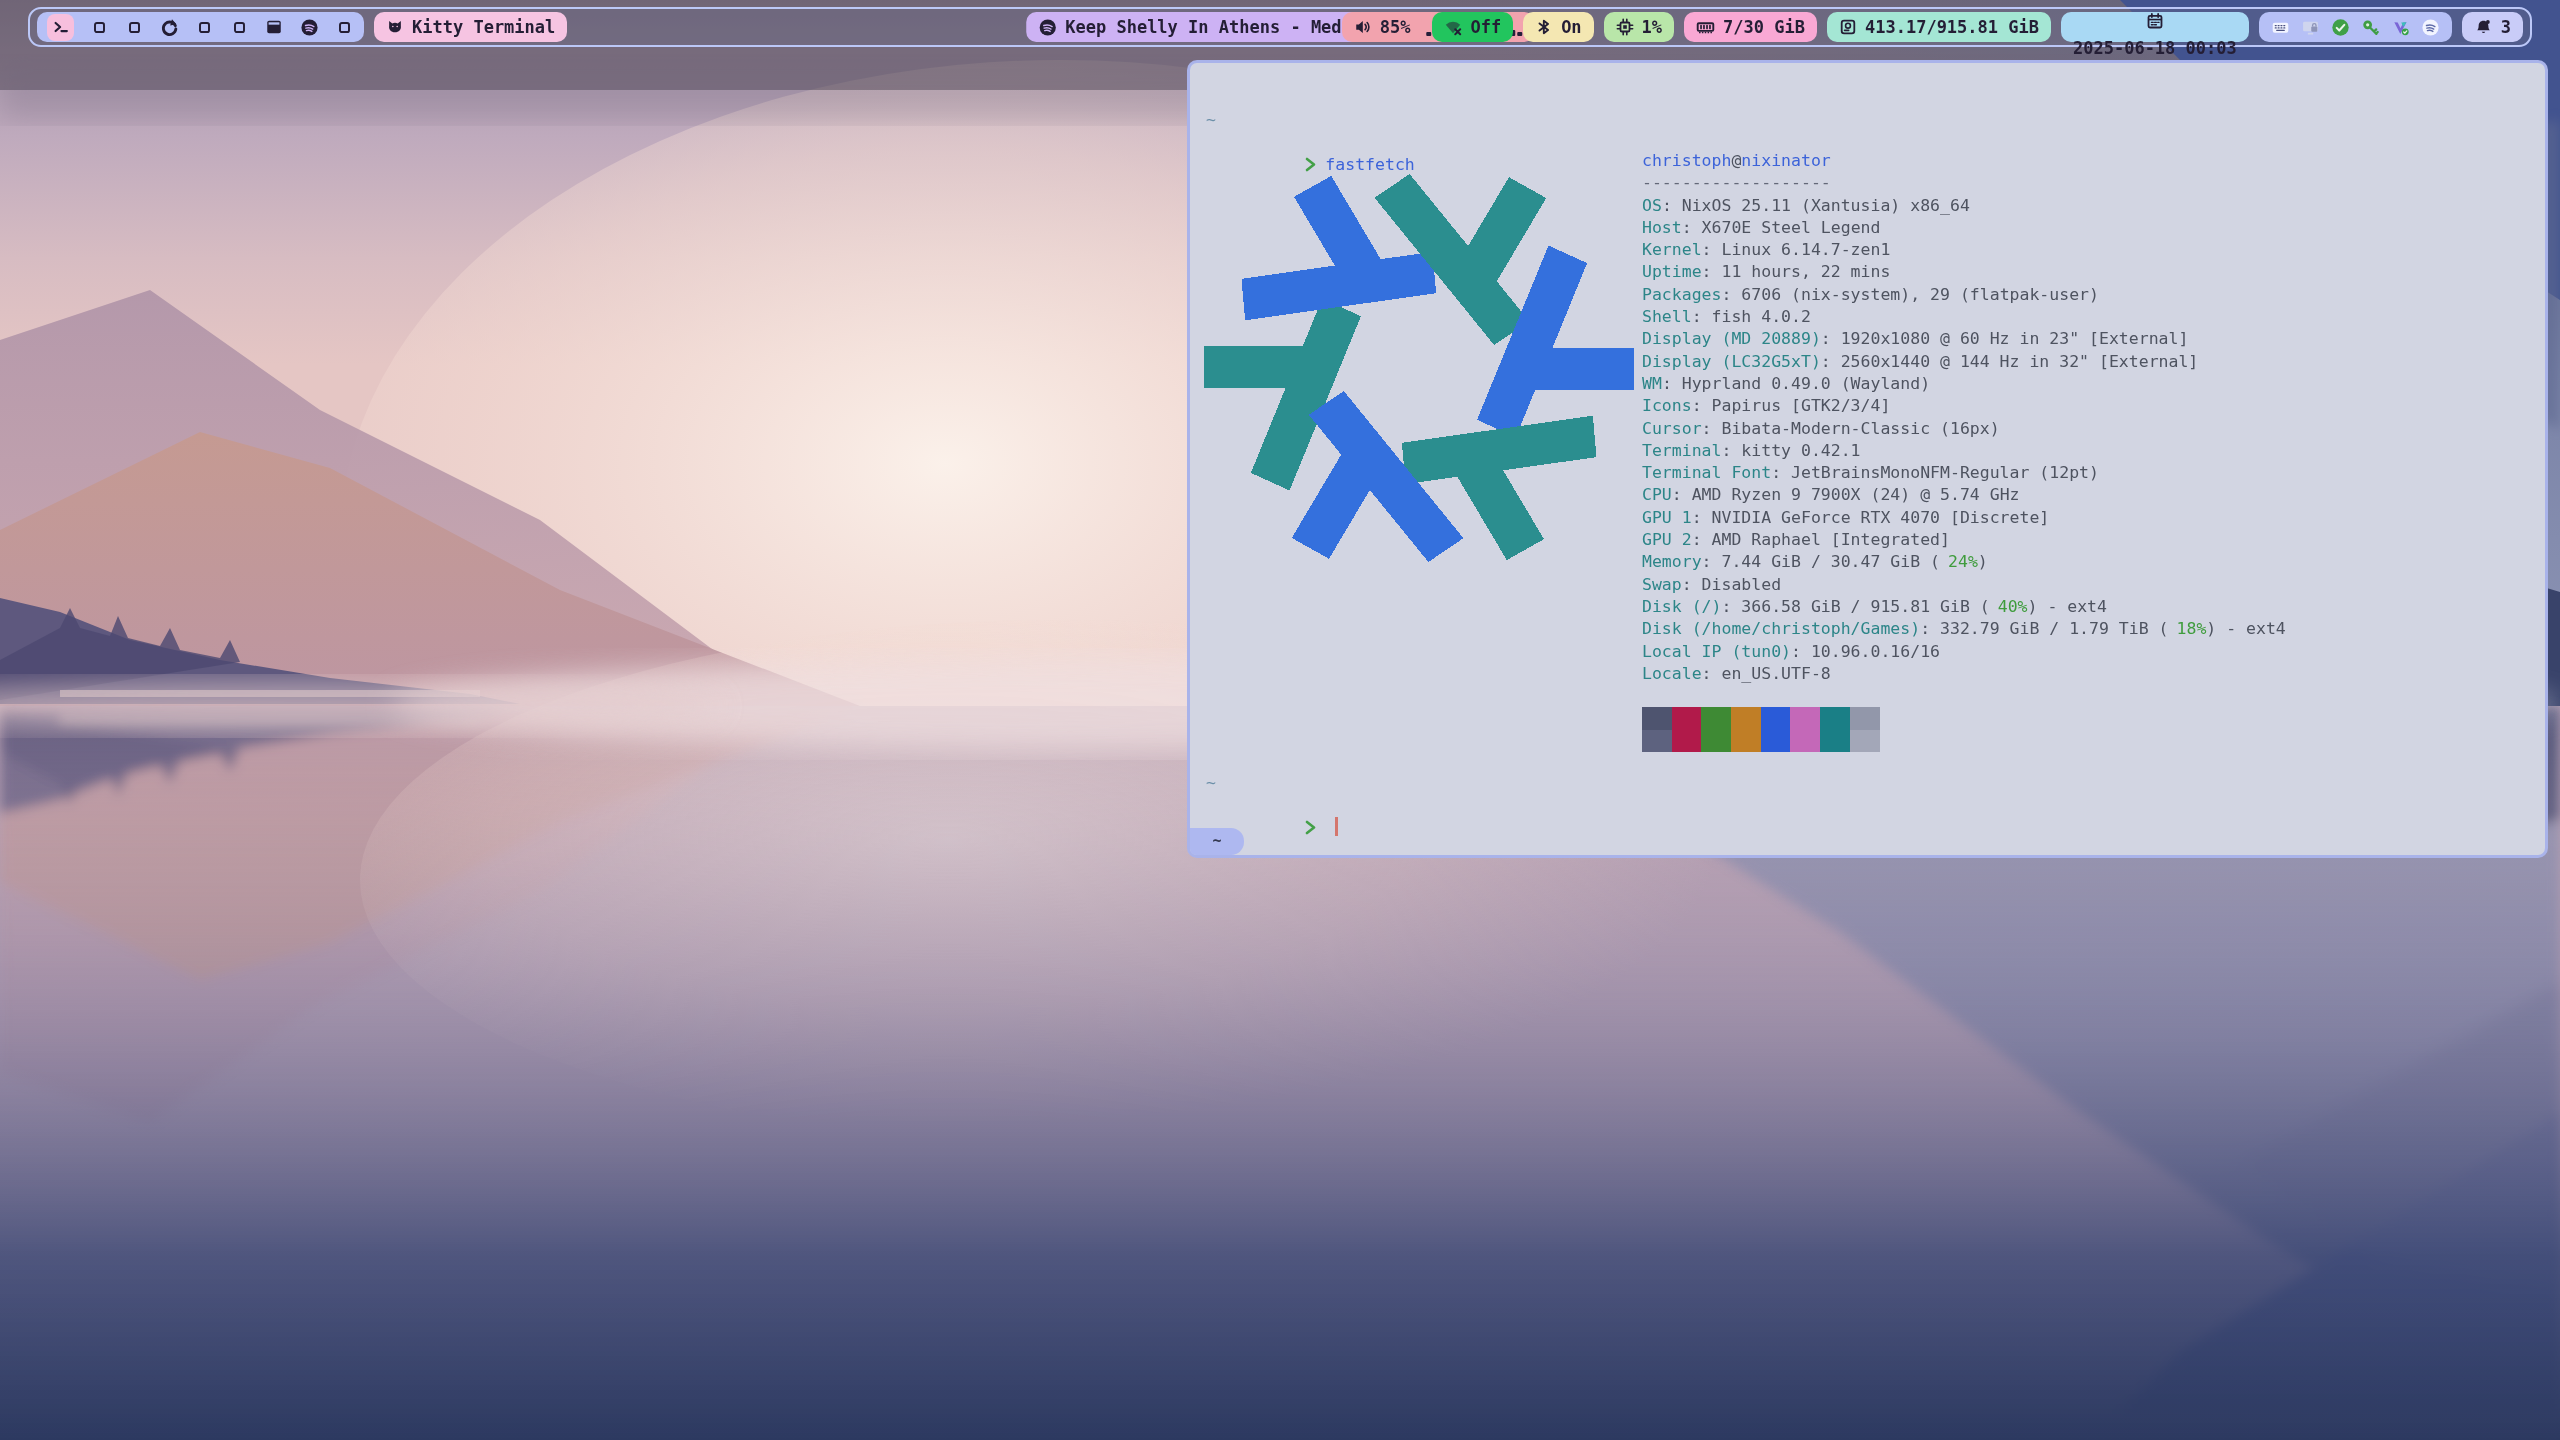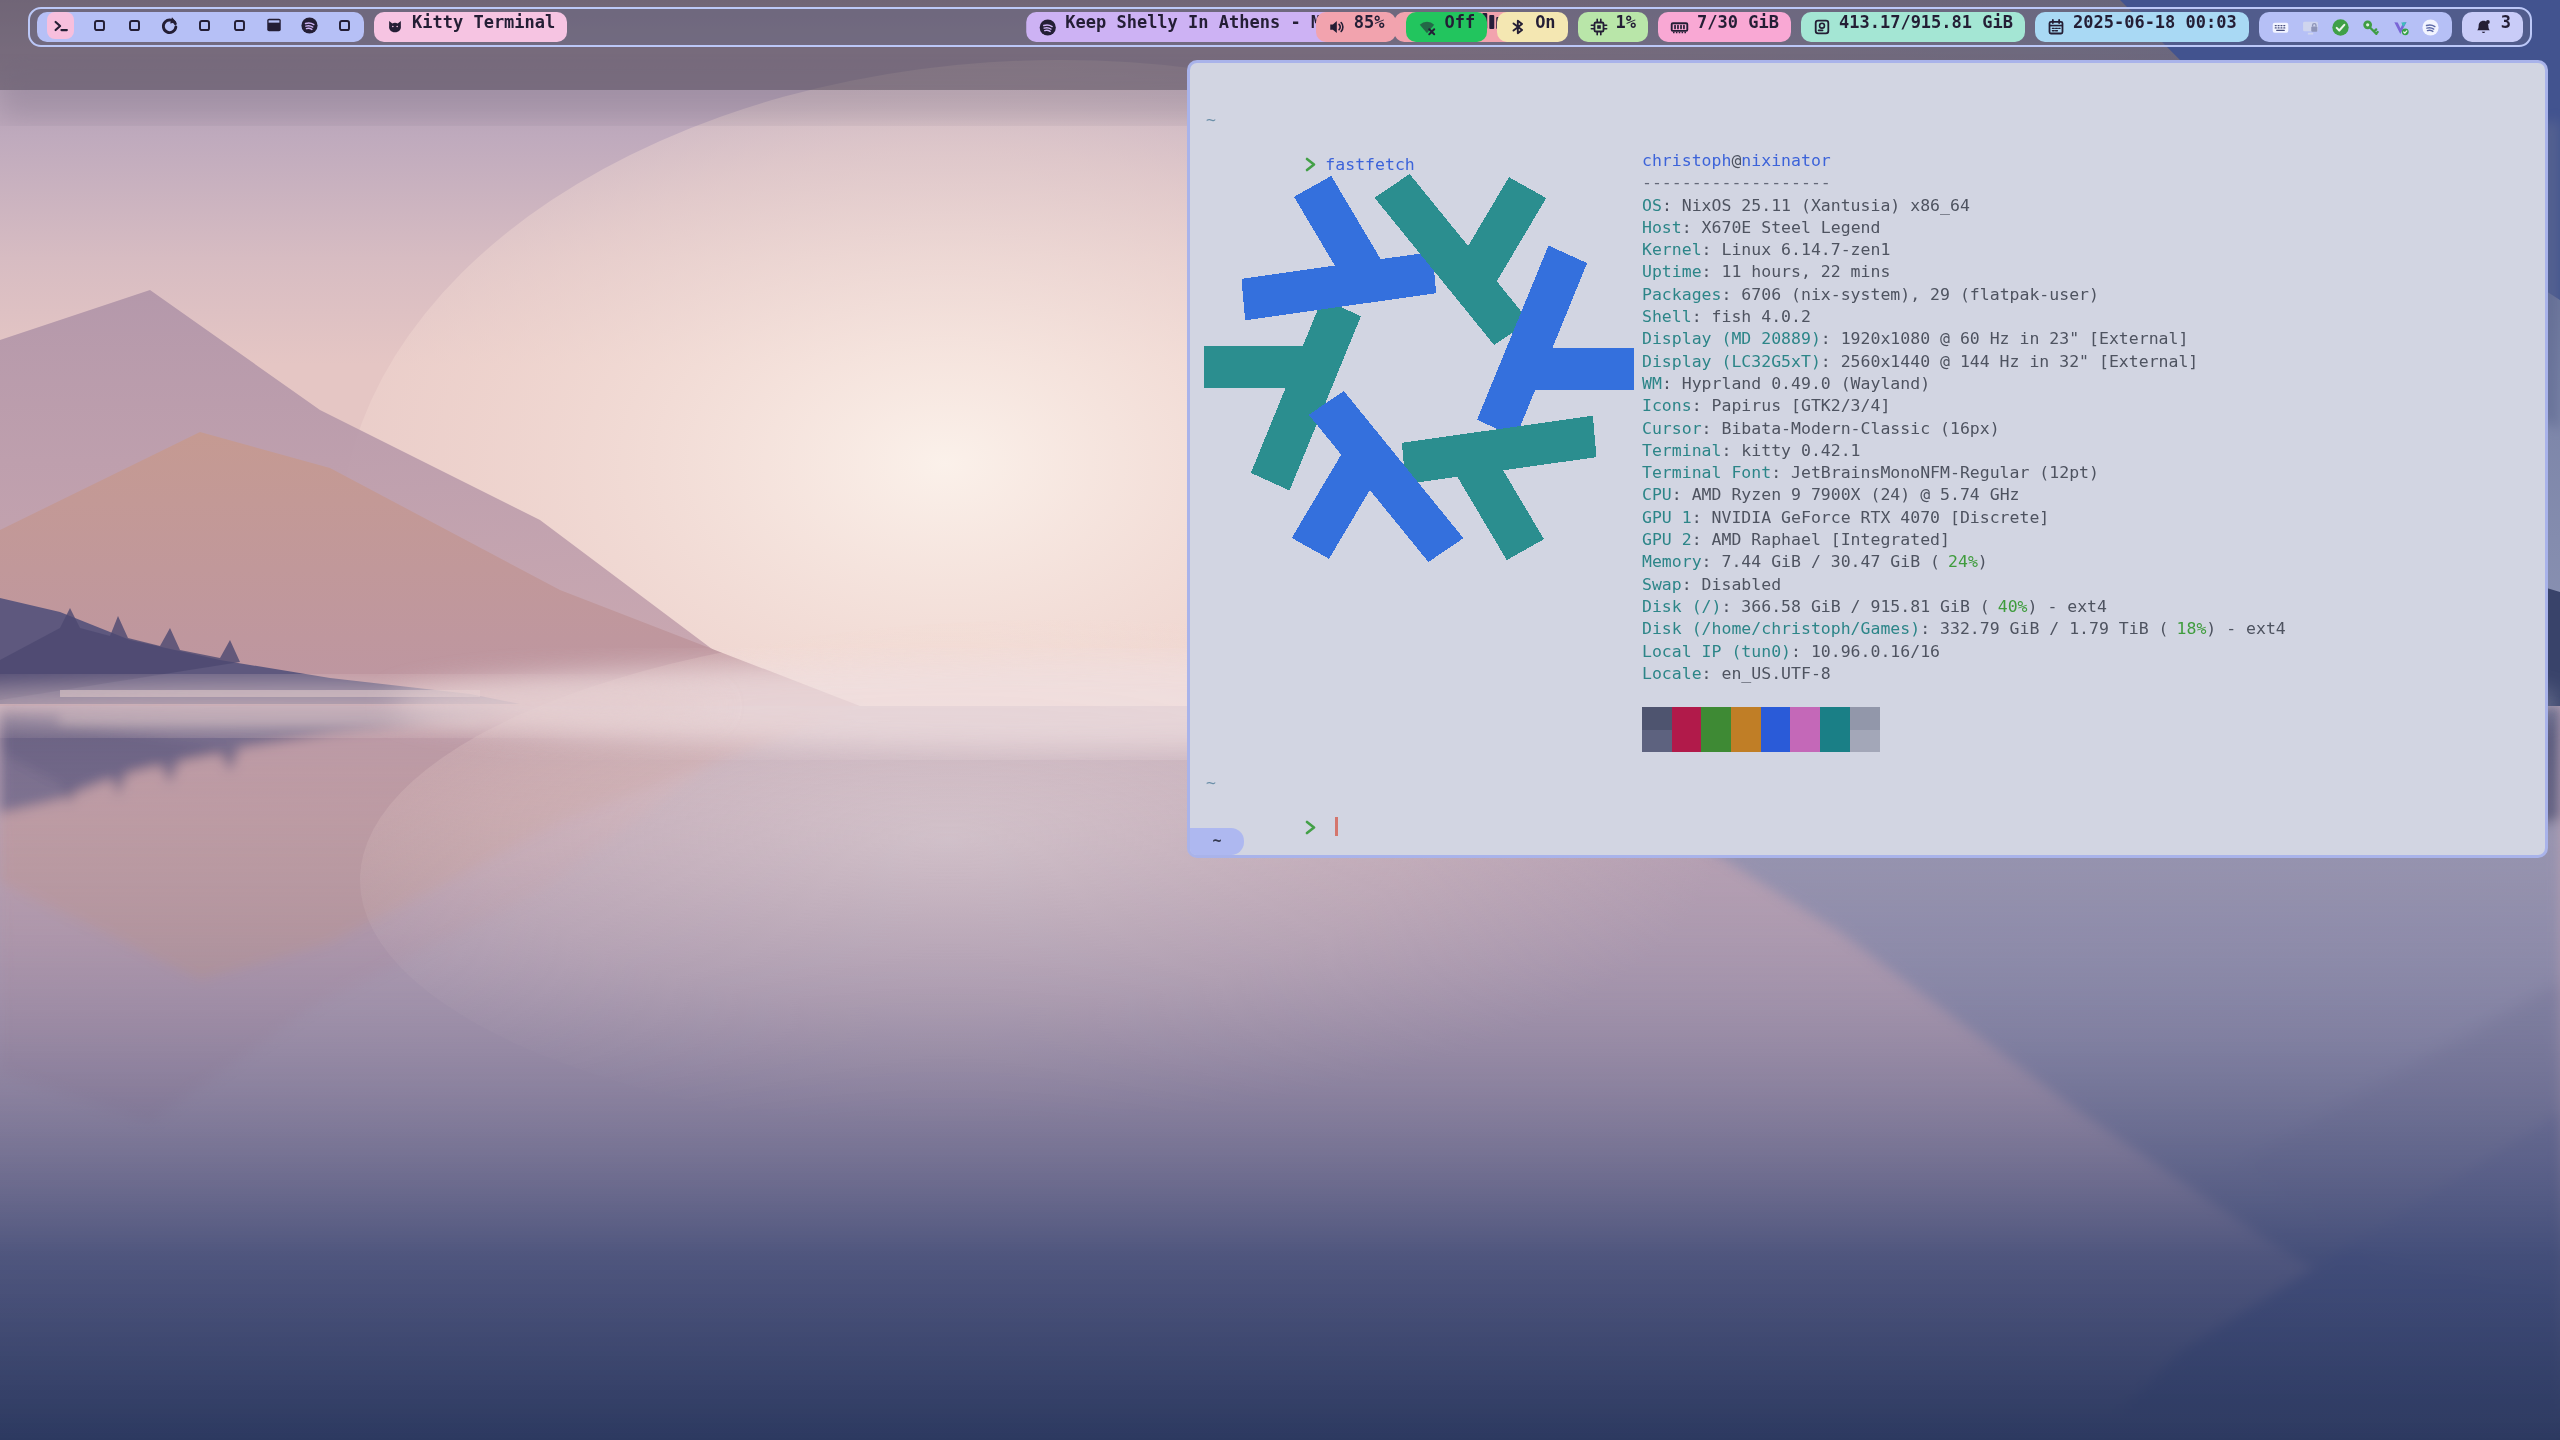--- a/index.html
+++ b/index.html
@@ -15,21 +15,21 @@
     border:2px solid #bcc8f8; border-radius:13px;
     background:rgba(108,108,138,0.38);
     display:flex; align-items:center;
   }
   .bar-group { position:absolute; top:0; height:100%; display:flex; align-items:center; gap:10px; }
   #bar-left  { left:7px; }
   #bar-center{ left:50%; transform:translateX(-50%); }
   #bar-right { right:7px;border-radius:17px; }
   .pill {
     height:30px; border-radius:10px; padding:0 12px;
-    display:flex; gap:8px;
+    display:flex; align-items:center; gap:8px;
     color:#241e35; font-size:17px; font-weight:700; white-space:nowrap;
   }
   .pill svg { display:block; }
   #workspaces { gap:15px; padding:0 10px; }
   .ws { display:flex; align-items:center; justify-content:center; width:20px; height:26px; color:#241e35; }
   .ws.active { width:27px; height:27px; background:#f7bfdd; border-radius:8px; }
   .viz { display:flex; align-items:flex-end; gap:2px; height:17px; }
   .viz i { display:block; width:5px; background:#261f3a; border-radius:1px; }
   .tray-ic { display:flex; align-items:center; }
 
@@ -296,21 +296,21 @@
       <div class="pill" style="background:#a4e6d4;">
         <span class="tray-ic">
             <svg width="18" height="18" viewBox="0 0 20 20">
               <rect x="3" y="3" width="14" height="14" rx="2.6" fill="none" stroke="currentColor" stroke-width="2"></rect>
               <circle cx="10" cy="8.6" r="2.7" fill="none" stroke="currentColor" stroke-width="1.8"></circle>
               <path d="M6.2 13.8h4.5" stroke="currentColor" stroke-width="1.8" stroke-linecap="round"></path>
             </svg>
           </span>
         <span>413.17/915.81 GiB</span>
       </div>
-      <div class="pill" style="background:#a9d9f4;">
+      <div class="pill" style="background:#a9d9f4;flex-direction:column;">
         <span class="tray-ic">
             <svg width="18" height="18" viewBox="0 0 20 20">
               <rect x="2.8" y="4.2" width="14.4" height="13" rx="1.6" fill="none" stroke="currentColor" stroke-width="2"></rect>
               <path d="M2.8 8.4h14.4" stroke="currentColor" stroke-width="1.8"></path>
               <path d="M6.5 2.2v3.4M13.5 2.2v3.4" stroke="currentColor" stroke-width="2" stroke-linecap="round"></path>
               <path d="M6 11.5h2M9.5 11.5h2M13 11.5h1.5M6 14.2h2M9.5 14.2h2" stroke="currentColor" stroke-width="1.6" stroke-linecap="round"></path>
             </svg>
           </span>
         <span>2025-06-18 00:03</span>
       </div>

